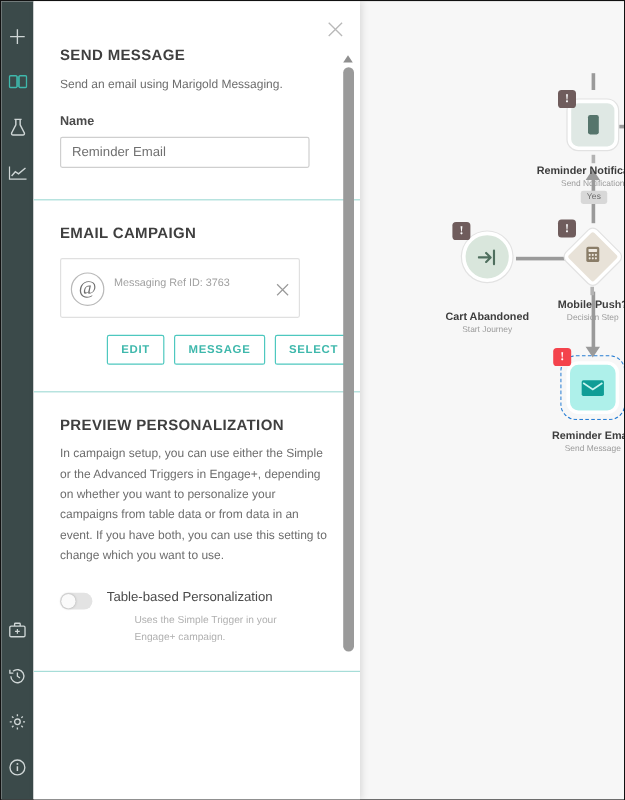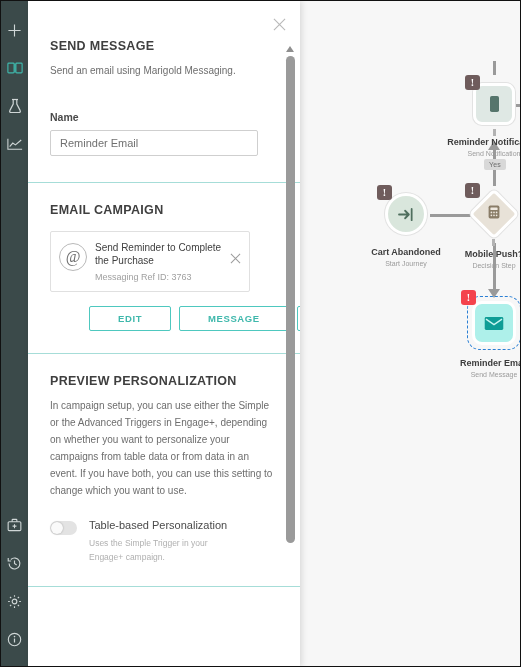--- a/index.html
+++ b/index.html
@@ -175,35 +175,35 @@
     margin-top: 2px;
   }
   .camp-txt { flex: 1 1 auto; min-width: 0; }
   .camp-name { font-size: 10px; color: #3f3f3f; line-height: 13px; }
   .camp-ref { font-size: 9px; color: #a0a0a0; margin-top: 5px; }
   .camp-x { flex: 0 0 auto; color: #9b9b9b; margin-top: 9px; }
   .btn-row { display: flex; gap: 8px; margin-top: 14px; padding-left: 39px; }
   .tbtn {
     border: 1px solid #4ec8bf; background: #fff; color: #3fb8ac;
     font-size: 9.5px; font-weight: bold; letter-spacing: .6px;
-    padding: 6px 28px; border-radius: 2px;
+    padding: 6px 11px; border-radius: 2px;
     font-family: "Liberation Sans", sans-serif;
   }
   .toggle-row { display: flex; gap: 12px; margin-top: 20px; align-items: flex-start; }
   .switch {
     flex: 0 0 auto; width: 27px; height: 14px; border-radius: 7px;
     background: #e3e3e3; position: relative; margin-top: 2px;
   }
   .switch .knob {
     position: absolute; left: 1px; top: 1px;
     width: 12px; height: 12px; border-radius: 50%;
     background: #fafafa; box-shadow: 0 0 2px rgba(0,0,0,.3);
   }
   .toggle-title { font-size: 11px; color: #4a4a4a; }
-  .toggle-sub { font-size: 8.5px; color: #b0b0b0; line-height: 14px; margin-top: 5px; width: 150px; }
+  .toggle-sub { font-size: 8.5px; color: #b0b0b0; line-height: 14px; margin-top: 5px; width: 150px; margin-left: 23px; }
 
   
   #sbar { position: absolute; right: 5px; top: 45px; width: 9px; height: 560px; }
   #sbar-up {
     position: absolute; left: 0; top: 0; width: 0; height: 0;
     border-left: 4.5px solid transparent; border-right: 4.5px solid transparent;
     border-bottom: 6px solid #8f8f8f;
   }
   #sbar-thumb {
     position: absolute; left: 0; top: 10px; width: 9px; height: 487px;
@@ -299,21 +299,21 @@
     </div>
 
     <div class="node" style="left:357px; top:192px;">
       <div class="badge muted" style="left:-8px; top:-8px;">!</div>
       <div class="circ-node">
         <svg width="17" height="15" viewBox="0 0 18 16">
             <path d="M1 8h10M7.5 4l4 4-4 4" stroke="currentColor" stroke-width="1.9" fill="none" stroke-linecap="round" stroke-linejoin="round"></path>
             <path d="M14.5 2v12" stroke="currentColor" stroke-width="1.9" stroke-linecap="round"></path>
           </svg>
       </div>
-      <div class="node-title" style="margin-top:12px; margin-left:-30px; width:102px;">Cart Abandoned</div>
+      <div class="node-title" style="margin-top:24px; margin-left:-30px; width:102px;">Cart Abandoned</div>
       <div class="node-sub" style="margin-left:-30px; width:102px;">Start Journey</div>
     </div>
 
     <div class="node" style="left:443px; top:190px;">
       <div class="badge muted" style="left:-6px; top:-8px;">!</div>
       <div class="diamond-wrap">
         <div class="diamond"></div>
         <div class="diamond-ic">
           <svg width="12" height="14" viewBox="0 0 12 14">
               <rect x=".6" y=".6" width="10.8" height="12.8" rx="1.6" fill="currentColor"></rect>
@@ -354,34 +354,33 @@
           <path d="M1 1l12 12M13 1L1 13" stroke="currentColor" stroke-width="1.2"></path>
         </svg>
     </div>
 
     <div id="panel-scroll">
 
       <div class="sec">
         <div class="sec-head">SEND MESSAGE</div>
         <div class="sec-body">Send an email using Marigold Messaging.</div>
 
-        <div style="margin-top:32px;">
+        <div style="margin-top:16px;">
           <div class="field-label">Name</div>
           <input class="field-input" type="text" value="Reminder Email" style="">
         </div>
       </div>
       <div class="divider" style="margin-top:26px;"></div>
 
       <div class="sec" style="padding-top:20px;">
         <div class="sec-head">EMAIL CAMPAIGN</div>
 
         <div class="camp-card">
           <div class="at-circle">@</div>
           <div class="camp-txt">
-            <div class="camp-name">Send Reminder to Complete the Purchase</div>
             <div class="camp-ref">Messaging Ref ID: 3763</div>
           </div>
           <div class="camp-x">
             <svg width="11" height="11" viewBox="0 0 12 12">
                 <path d="M1 1l10 10M11 1L1 11" stroke="currentColor" stroke-width="1.1"></path>
               </svg>
           </div>
         </div>
 
         <div class="btn-row">

